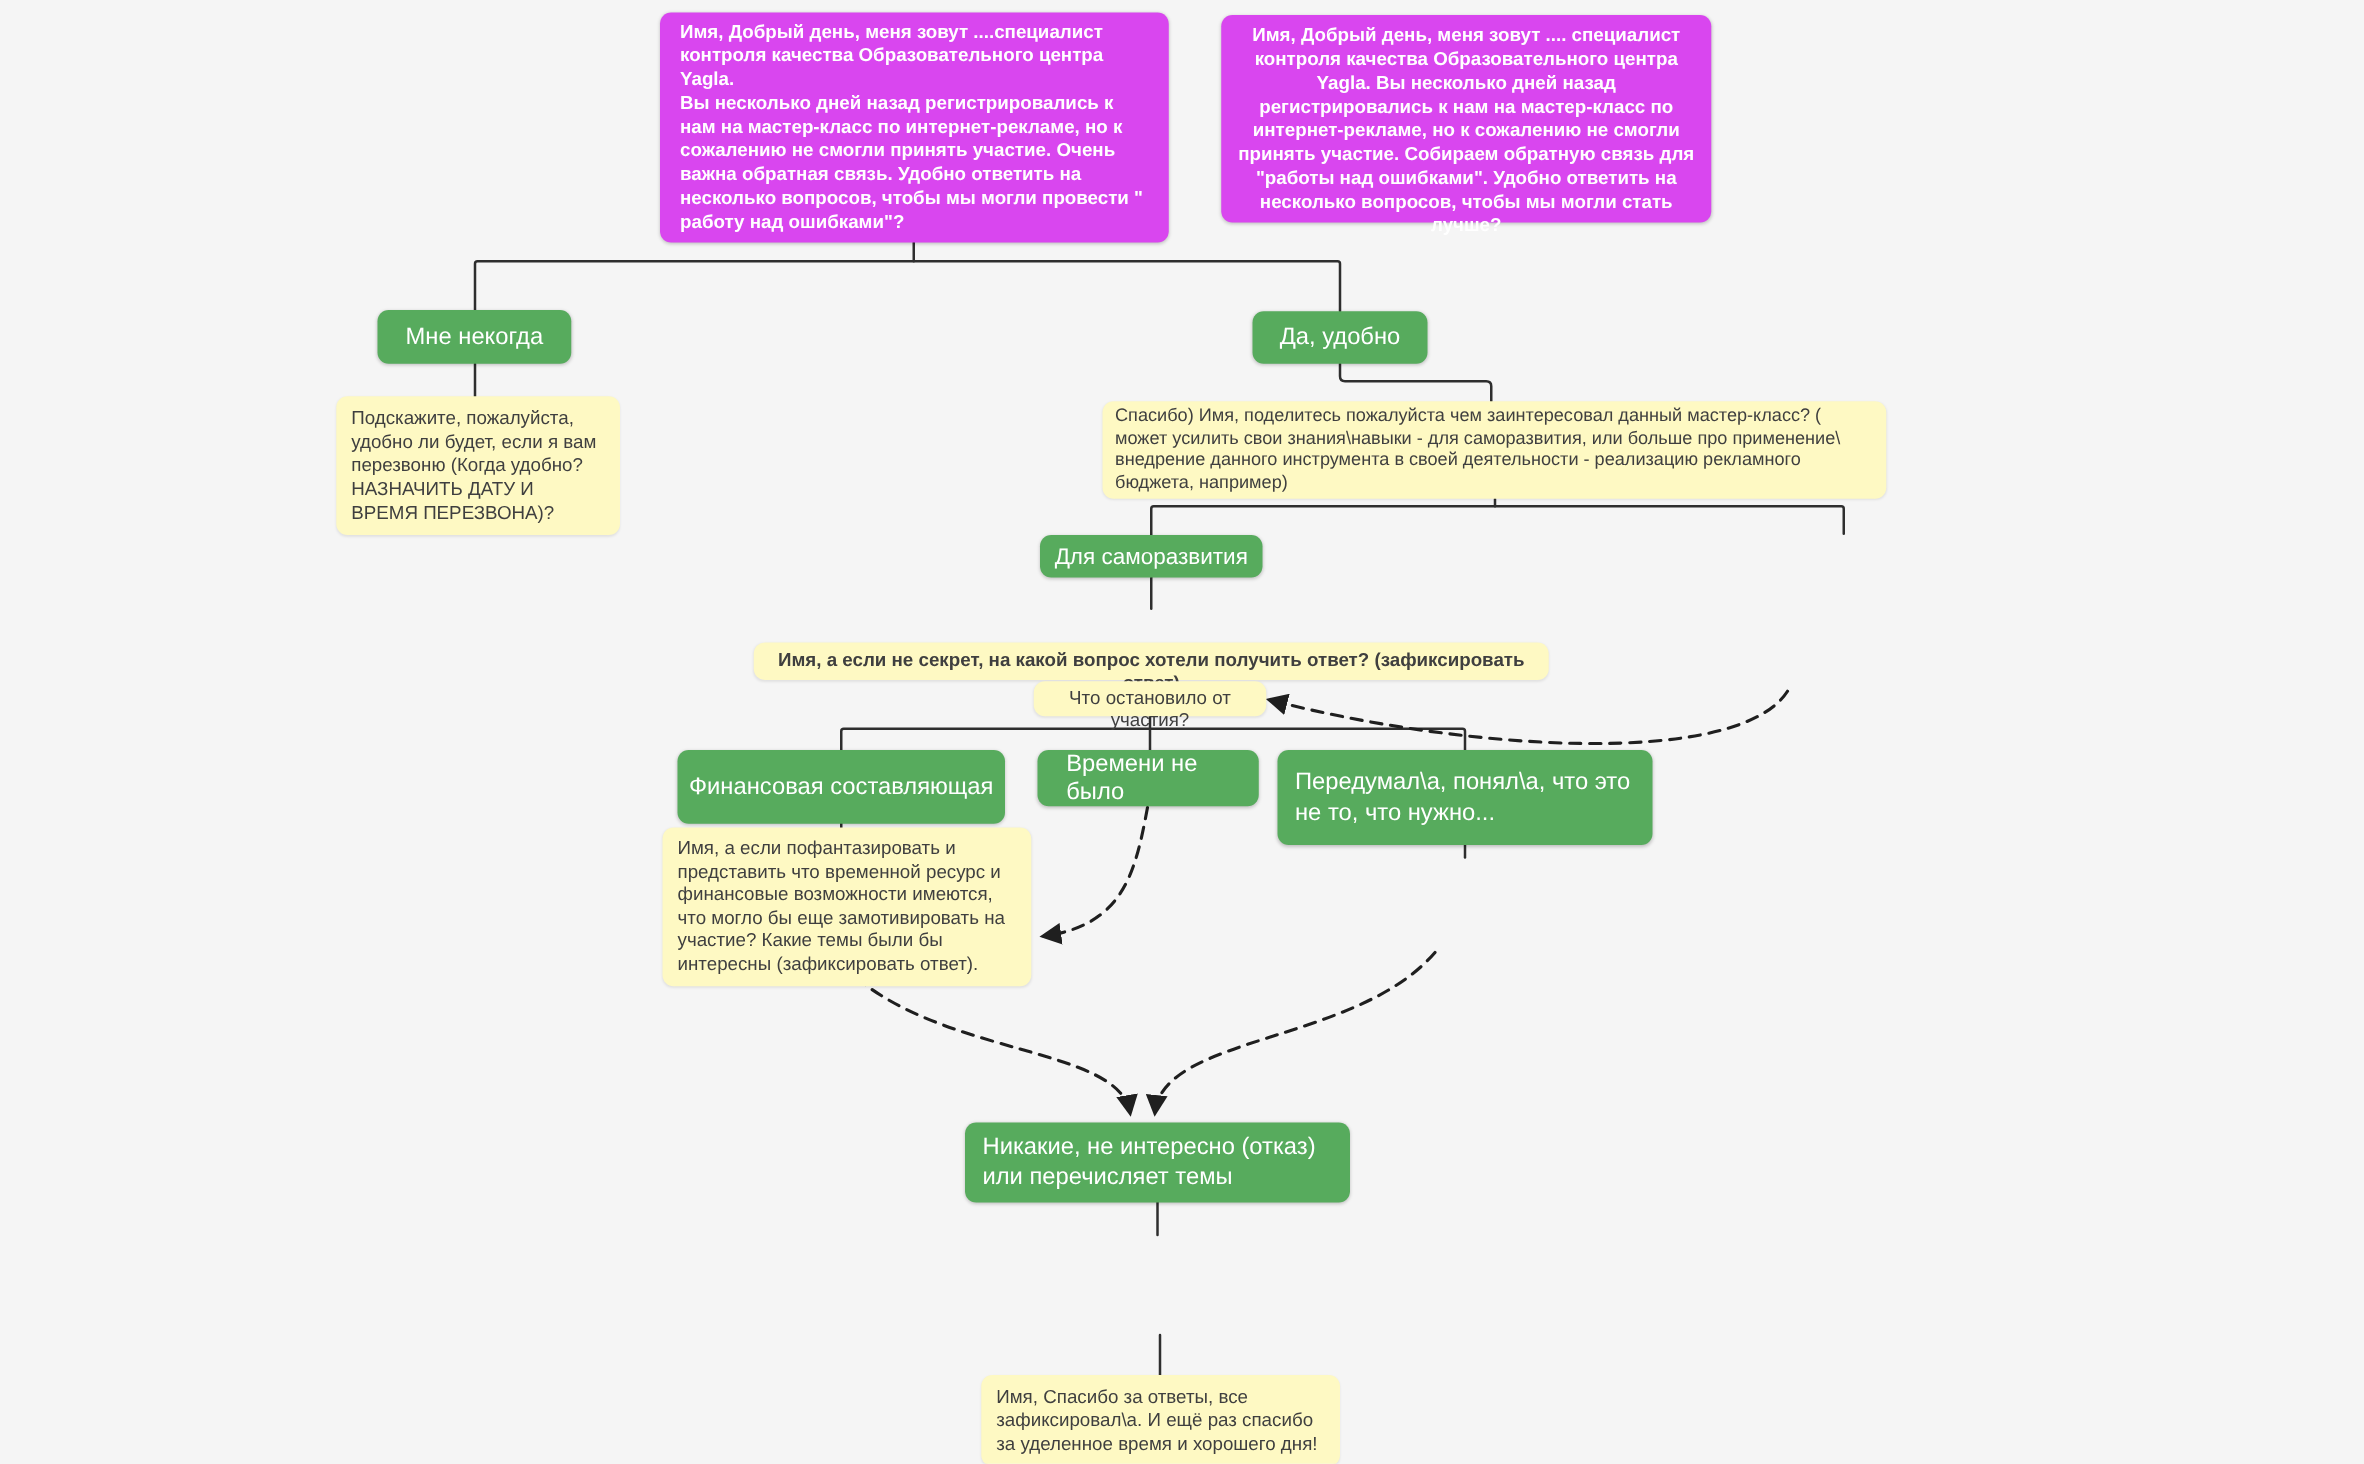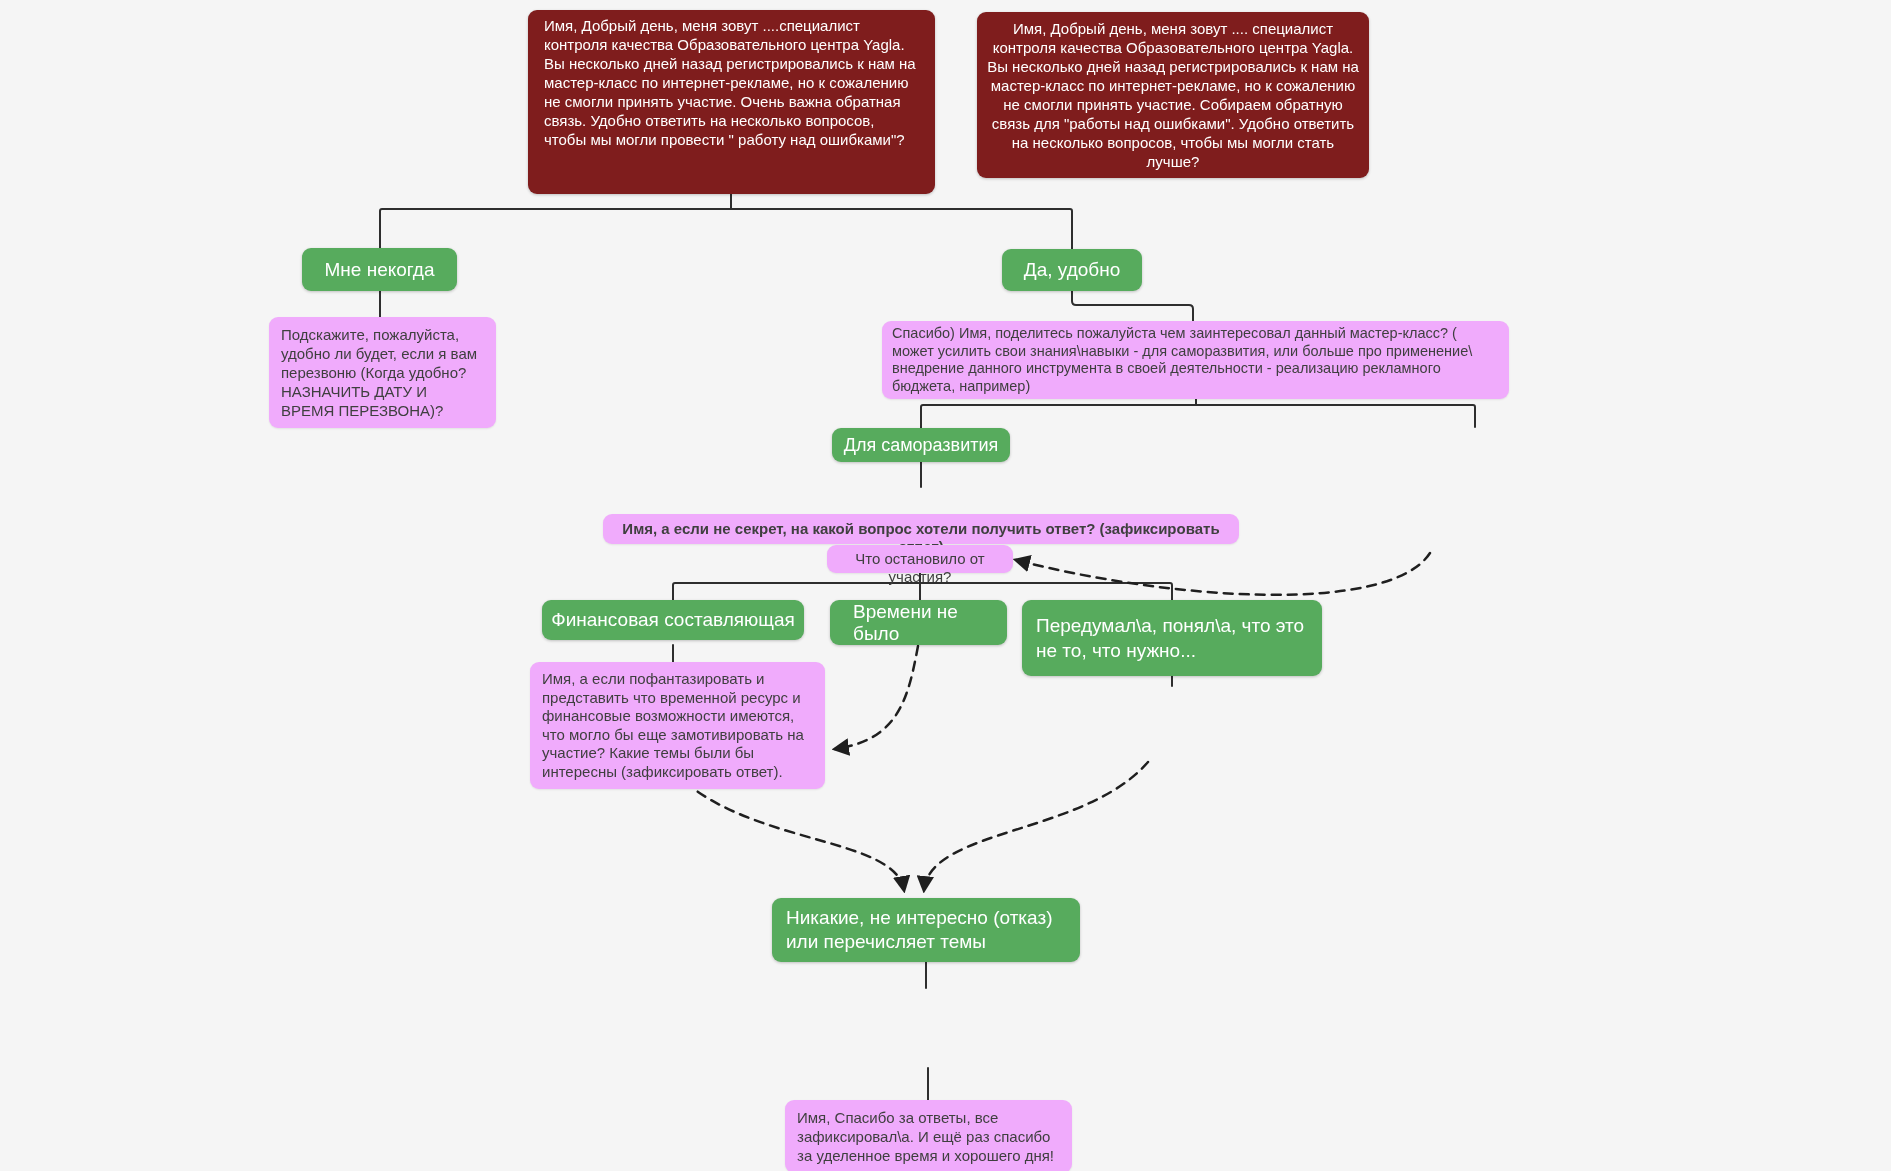--- a/index.html
+++ b/index.html
@@ -1,22 +1,22 @@
 <!DOCTYPE html>
 <html><head>
 <meta charset="utf-8">
 <style>
   html,body{margin:0;padding:0;}
   body{background:#f5f5f5;font-family:"Liberation Sans",sans-serif;}
   #canvas{position:relative;width:1891px;height:1171px;background:#f5f5f5;overflow:hidden;}
   #wires{position:absolute;left:0;top:0;z-index:1;}
   .node{position:absolute;box-sizing:border-box;z-index:2;border-radius:9px;white-space:pre-line;}
-  .teal{background:#7f1d1d;color:#ffffff;font-weight:400;box-shadow:0 1px 3px rgba(0,0,0,.22);}
+  .teal{background:#d946ef;color:#ffffff;font-weight:700;box-shadow:0 1px 3px rgba(0,0,0,.22);}
   .green{background:#57ab5d;color:#ffffff;font-weight:400;box-shadow:0 1px 3px rgba(0,0,0,.22);}
-  .gray{background:#f0abfc;color:#3f3f3f;box-shadow:0 1px 2px rgba(0,0,0,.08);}
+  .gray{background:#fef9c3;color:#3f3f3f;box-shadow:0 1px 2px rgba(0,0,0,.08);}
   .ctr{text-align:center;}
   .flexctr{display:flex;align-items:center;justify-content:center;}
   .flexleft{display:flex;align-items:center;justify-content:flex-start;}
 </style>
 </head>
 <body>
 
 <div id="canvas">
 
   <svg id="wires" width="1891" height="1171" viewBox="0 0 1891 1171">
@@ -62,21 +62,21 @@
 
   <div class="node gray" style="left:882px;top:321px;width:627px;height:78px;padding:4px 10px;font-size:14.5px;line-height:17.5px;">Спасибо) Имя, поделитесь пожалуйста чем заинтересовал данный мастер-класс? ( может усилить свои знания\навыки - для саморазвития, или больше про применение\ внедрение данного инструмента в своей деятельности - реализацию рекламного бюджета, например)</div>
 
   <div class="node green flexctr" style="left:832px;top:428px;width:178px;height:34px;font-size:18px;">Для саморазвития</div>
 
 
   <div class="node gray ctr" style="left:603px;top:514px;width:636px;height:30px;padding:6px 10px;font-size:15px;line-height:18px;font-weight:bold;">Имя, а если не секрет, на какой вопрос хотели получить ответ? (зафиксировать ответ)</div>
 
   <div class="node gray ctr" style="left:827px;top:545px;width:186px;height:28px;padding:5px 6px;font-size:15px;line-height:18px;">Что остановило от участия?</div>
 
-  <div class="node green flexctr" style="left:542px;top:600px;width:262px;height:40px;font-size:19px;">Финансовая составляющая</div>
+  <div class="node green flexctr" style="left:542px;top:600px;width:262px;height:59px;font-size:19px;">Финансовая составляющая</div>
 
   <div class="node green flexctr" style="left:830px;top:600px;width:177px;height:45px;font-size:19px;padding-left:23px;">Времени не было</div>
 
   <div class="node gray" style="left:530px;top:662px;width:295px;padding:8px 12px;font-size:15px;line-height:18.5px;">Имя, а если пофантазировать и представить что временной ресурс и финансовые возможности имеются, что могло бы еще замотивировать на участие? Какие темы были бы интересны (зафиксировать ответ).</div>
 
   <div class="node green flexleft" style="left:1022px;top:600px;width:300px;height:76px;padding:0 14px;font-size:19px;line-height:25px;">Передумал\а, понял\а, что это
 не то, что нужно...</div>
 
 
   <div class="node green flexleft" style="left:772px;top:898px;width:308px;height:64px;padding:0 14px;font-size:19px;line-height:24px;">Никакие, не интересно (отказ)

